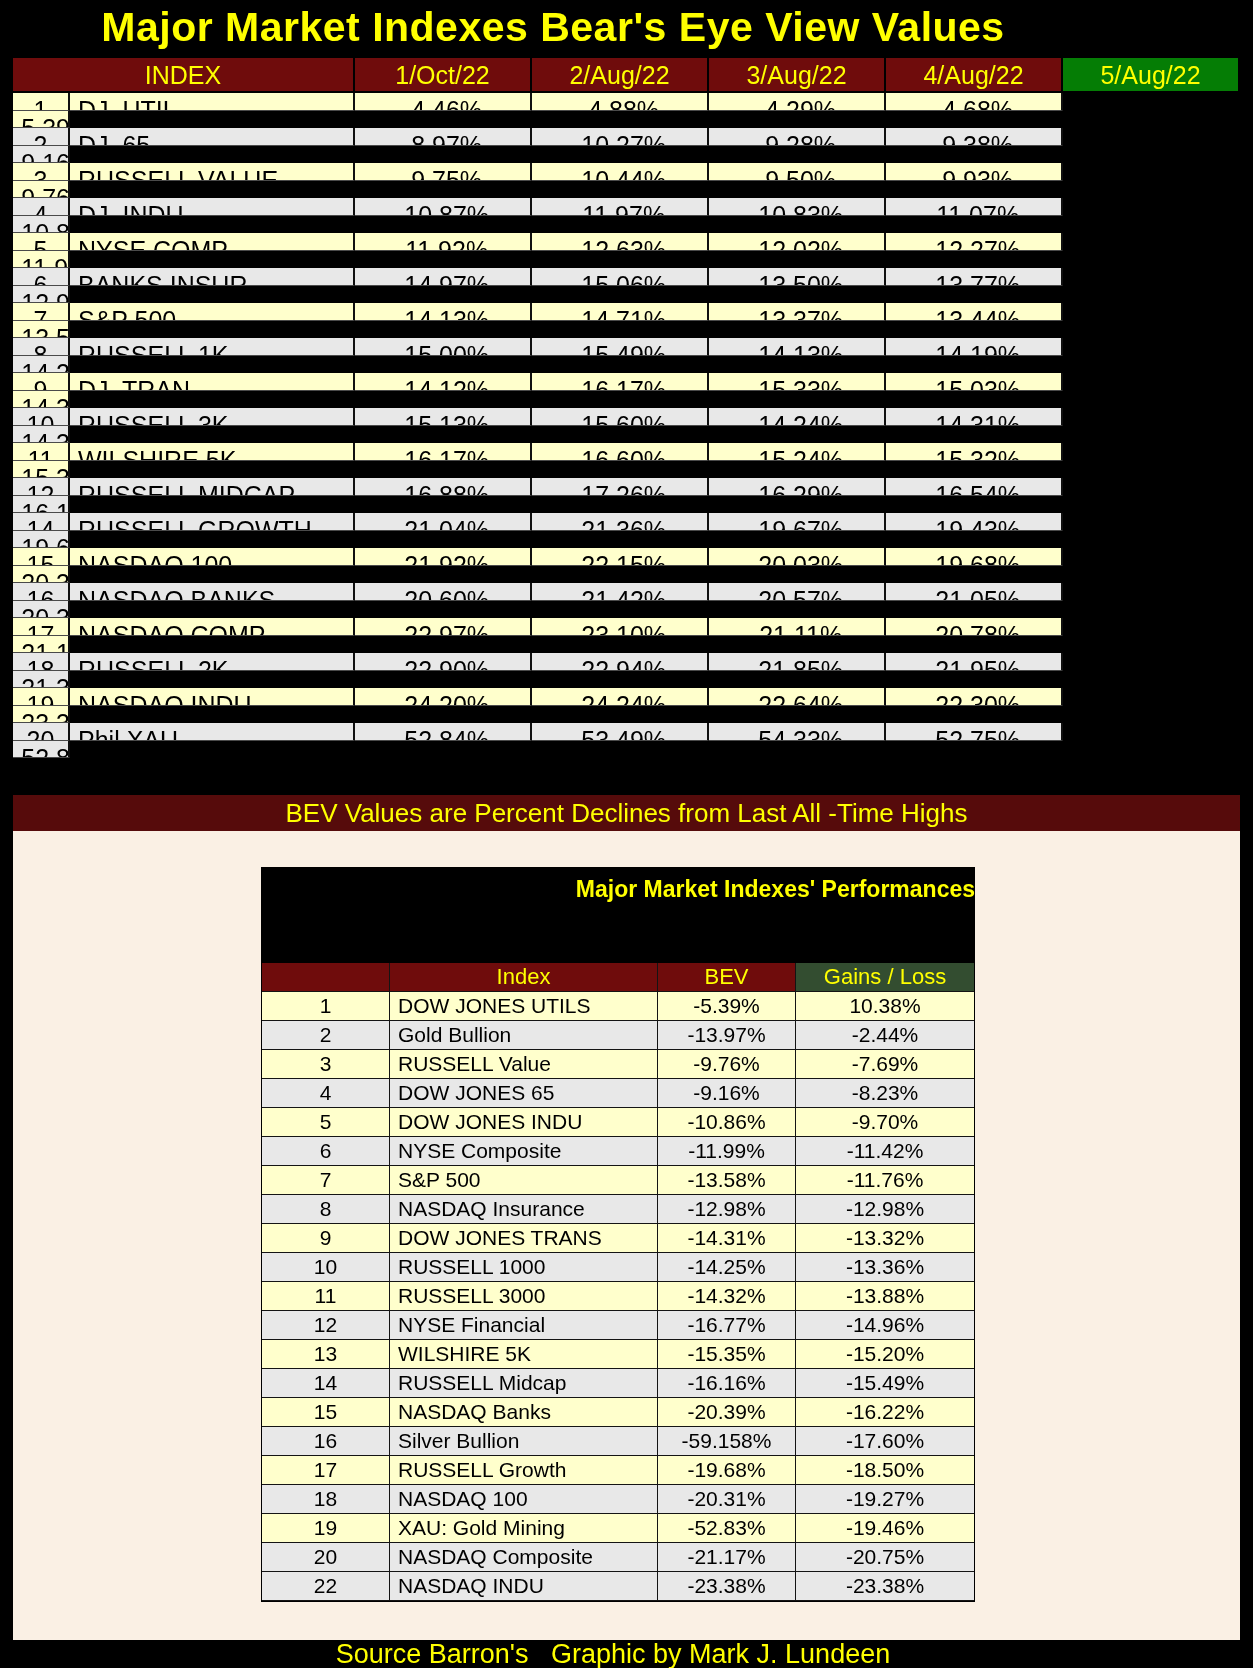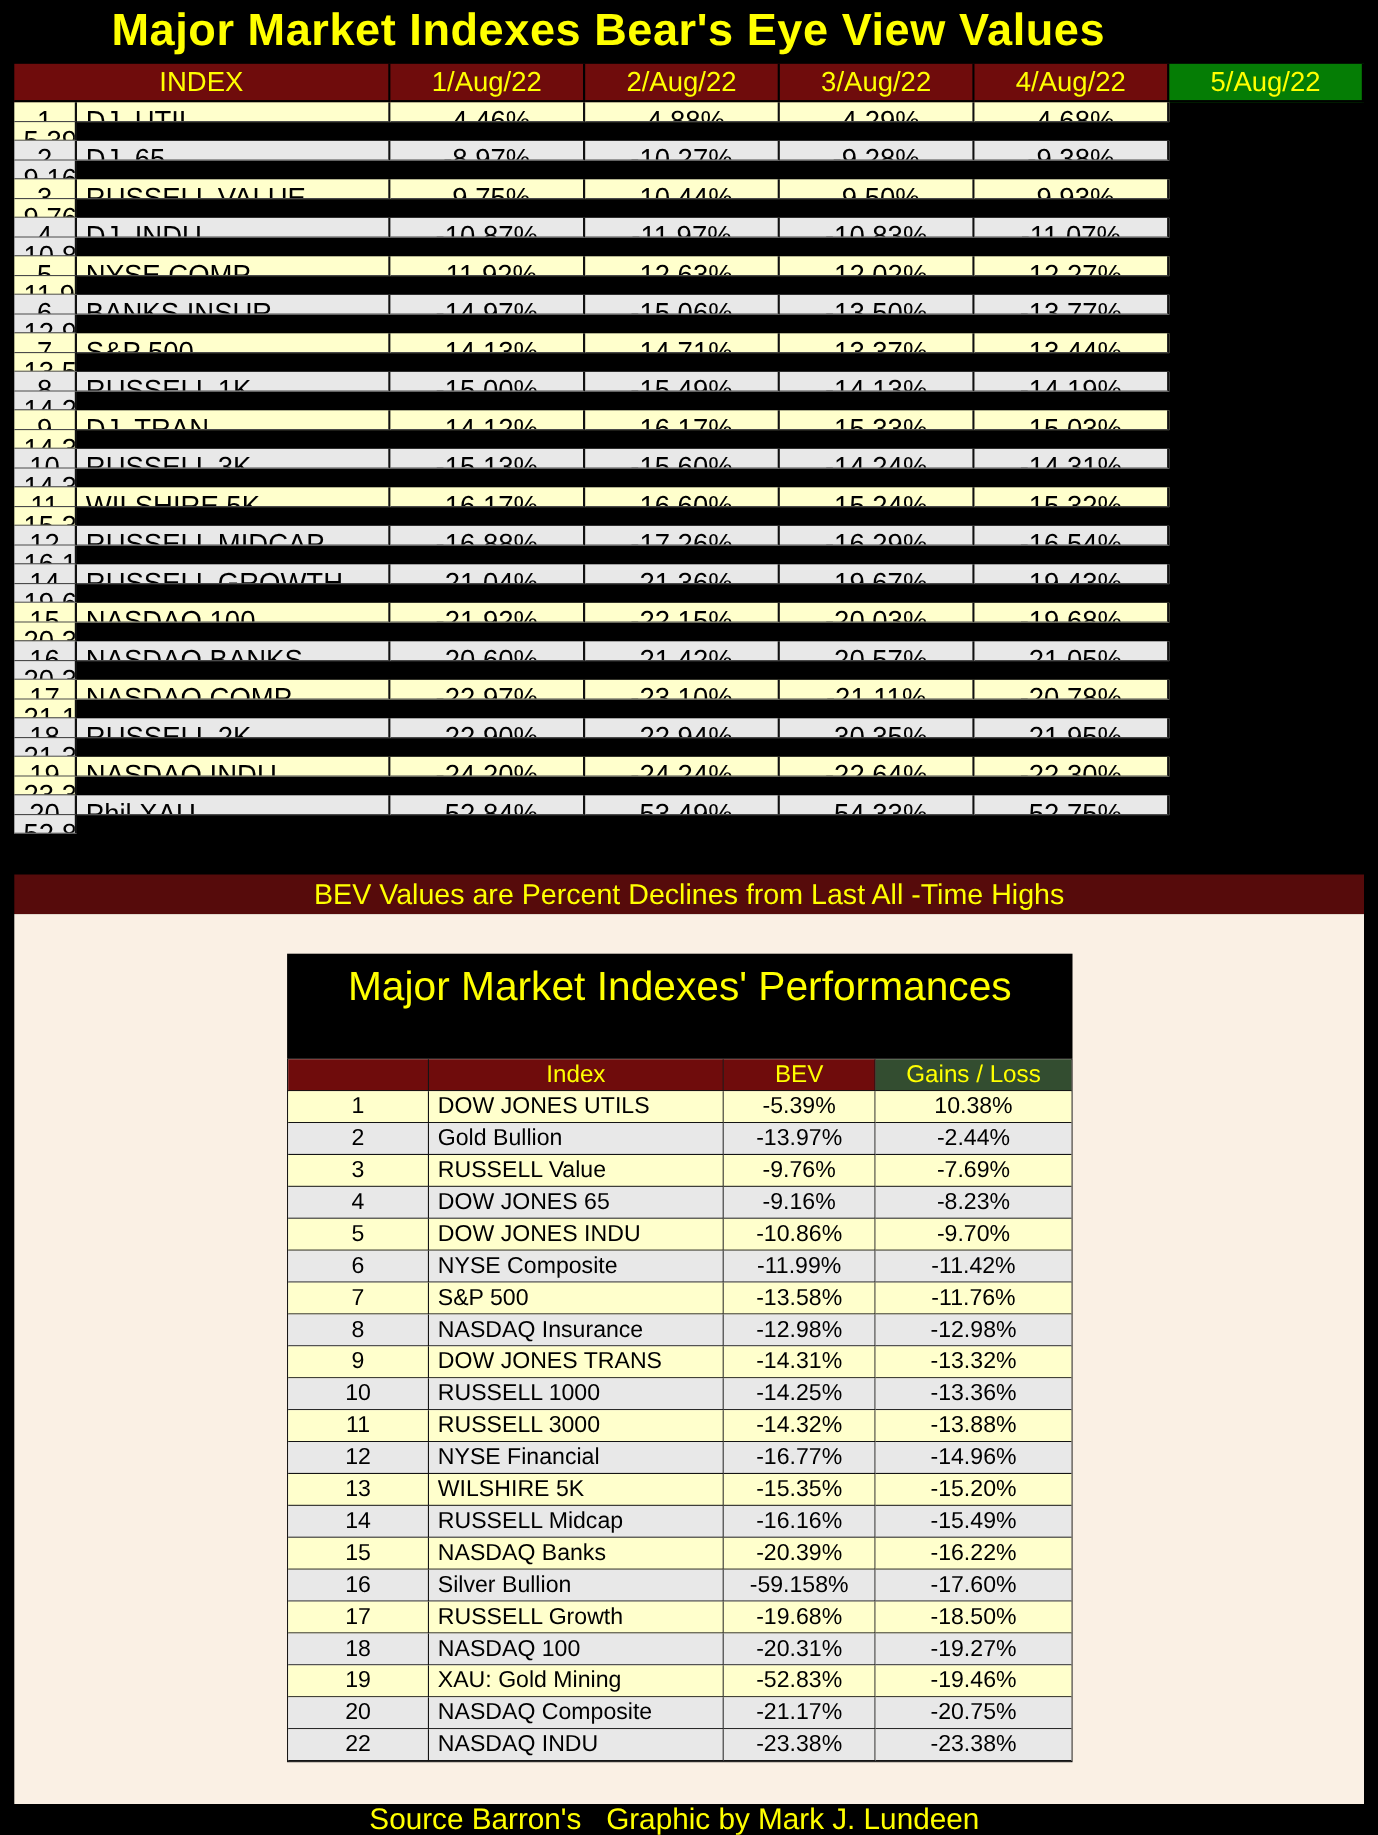--- a/index.html
+++ b/index.html
@@ -56,22 +56,22 @@
 
   .beige-panel{
     position:absolute;left:13px;top:831px;width:1227px;height:809px;
     background:var(--panel-beige,#faf0e4);
   }
 
   
   .perf{position:absolute;left:261px;top:867px;width:714px;}
   .perf-titleblock{background:#000;height:95px;position:relative;}
   .perf-title{
-    text-align:center;color:var(--title-text,#ffff00);
-    font-size:37px;font-weight:normal;padding-top:9px;white-space:pre;
+    text-align:right;color:var(--title-text,#ffff00);
+    font-size:23px;font-weight:bold;padding-top:9px;white-space:pre;
   }
   .perf-period{position:relative;height:42px;color:var(--title-text,#ffff00);font-size:29px;}
   .perf-period span{position:absolute;top:3px;transform:translateX(-50%);white-space:pre;}
   .pp-from{left:190px;}
   .pp-to-label{left:415px;}
   .pp-to{left:603px;}
 
   .perf-grid{border:1px solid #000;}
   .prow{display:grid;grid-template-columns:128px 268px 138px 178px;height:29px;}
   .pc{
@@ -105,21 +105,21 @@
 </head>
 <body>
 
 <div class="page">
 
   <div class="main-title">Major Market Indexes Bear's Eye View Values</div>
 
   <div class="bev-table">
     <div class="bev-hrow" id="bev-header">
         <div class="bc">INDEX</div>
-        <div class="bc">1/Aug/22</div>
+        <div class="bc">1/Oct/22</div>
         <div class="bc">2/Aug/22</div>
         <div class="bc">3/Aug/22</div>
         <div class="bc">4/Aug/22</div>
         <div class="bc bh-green">5/Aug/22</div>
       </div>
     <div id="bev-body">
         <div class="brow odd">
           <div class="bc bnum">1</div>
           <div class="bc bname">DJ  UTIL</div>
           <div class="bc bval">-4.46%</div>
@@ -261,21 +261,21 @@
           <div class="bc bval">-23.10%</div>
           <div class="bc bval">-21.11%</div>
           <div class="bc bval">-20.78%</div>
           <div class="bc bval">-21.17%</div>
         </div>
         <div class="brow even">
           <div class="bc bnum">18</div>
           <div class="bc bname">RUSSELL 2K</div>
           <div class="bc bval">-22.90%</div>
           <div class="bc bval">-22.94%</div>
-          <div class="bc bval">-30.35%</div>
+          <div class="bc bval">-21.85%</div>
           <div class="bc bval">-21.95%</div>
           <div class="bc bval">-21.33%</div>
         </div>
         <div class="brow odd">
           <div class="bc bnum">19</div>
           <div class="bc bname">NASDAQ INDU</div>
           <div class="bc bval">-24.20%</div>
           <div class="bc bval">-24.24%</div>
           <div class="bc bval">-22.64%</div>
           <div class="bc bval">-22.30%</div>

